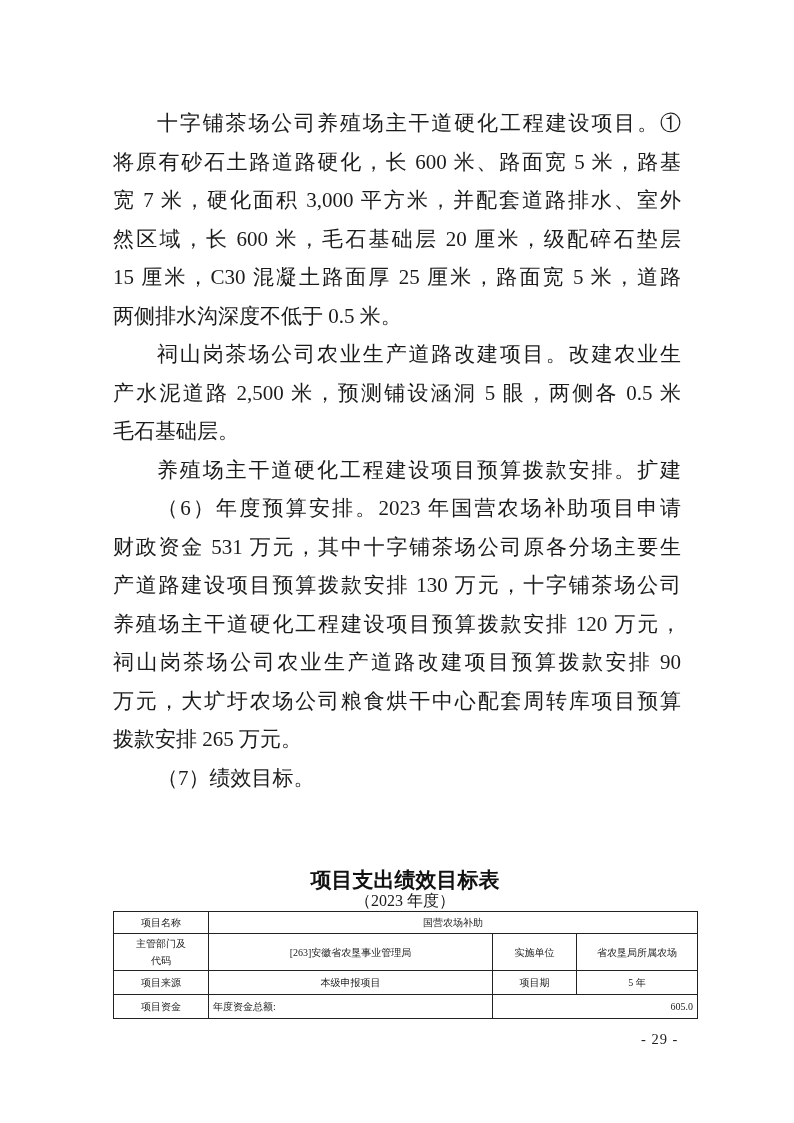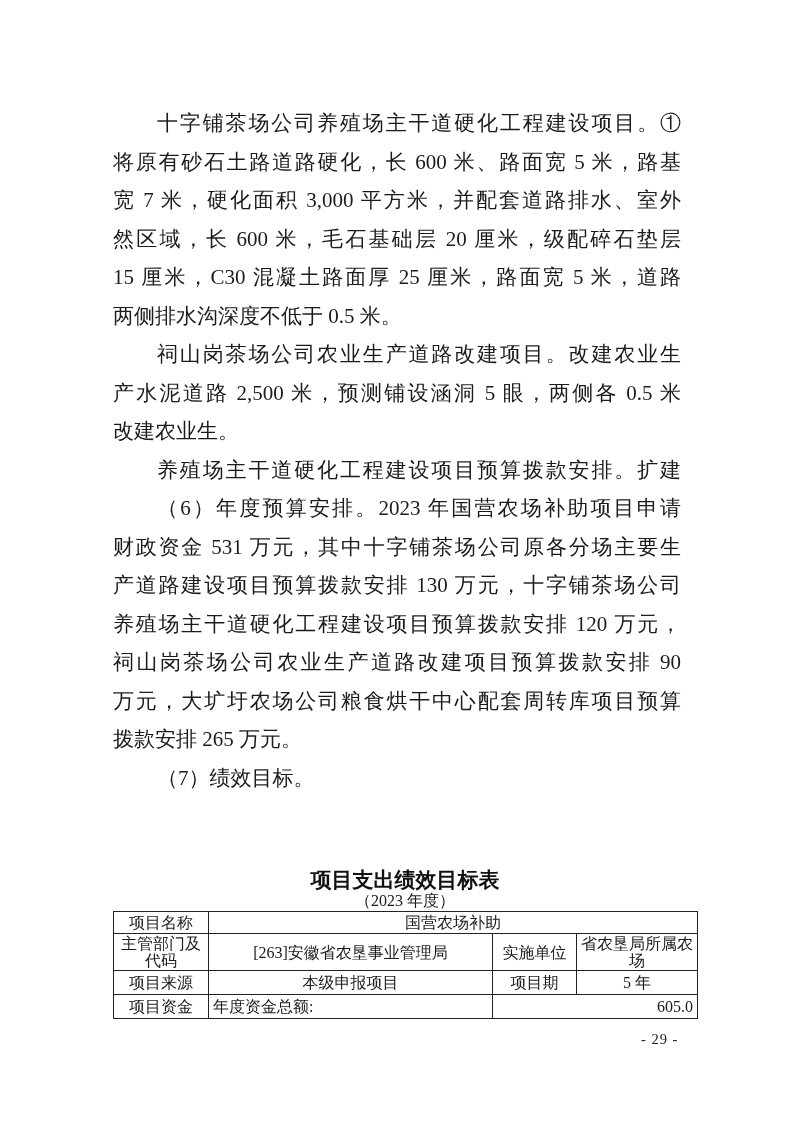--- a/index.html
+++ b/index.html
@@ -57,21 +57,21 @@
     line-height: 16px;
     color: #1b1b1b;
   }
   table.perf-table {
     position: absolute;
     left: 113px;
     top: 911px;
     width: 584px;
     border-collapse: collapse;
     table-layout: fixed;
-    font-size: 16px;
+    font-size: 10px;
     color: #1b1b1b;
   }
   table.perf-table td {
     border: 1px solid #222222;
     padding: 1px 4px;
     vertical-align: middle;
     line-height: 17px;
   }
   col.c1 { width: 95px; }
   col.c2 { width: 284px; }
@@ -106,21 +106,21 @@
         <div class="line first">十字铺茶场公司养殖场主干道硬化工程建设项目。①</div>
         <div class="line">将原有砂石土路道路硬化，长 600 米、路面宽 5 米，路基</div>
         <div class="line">宽 7 米，硬化面积 3,000 平方米，并配套道路排水、室外</div>
         <div class="line">然区域，长 600 米，毛石基础层 20 厘米，级配碎石垫层</div>
         <div class="line">15 厘米，C30 混凝土路面厚 25 厘米，路面宽 5 米，道路</div>
         <div class="line last">两侧排水沟深度不低于 0.5 米。</div>
       </div>
       <div class="para">
         <div class="line first">祠山岗茶场公司农业生产道路改建项目。改建农业生</div>
         <div class="line">产水泥道路 2,500 米，预测铺设涵洞 5 眼，两侧各 0.5 米</div>
-        <div class="line last">改建农业生。</div>
+        <div class="line last">毛石基础层。</div>
       </div>
       <div class="para">
         <div class="line first">养殖场主干道硬化工程建设项目预算拨款安排。扩建</div>
       </div>
       <div class="para">
         <div class="line first">（6）年度预算安排。2023 年国营农场补助项目申请</div>
         <div class="line">财政资金 531 万元，其中十字铺茶场公司原各分场主要生</div>
         <div class="line">产道路建设项目预算拨款安排 130 万元，十字铺茶场公司</div>
         <div class="line">养殖场主干道硬化工程建设项目预算拨款安排 120 万元，</div>
         <div class="line">祠山岗茶场公司农业生产道路改建项目预算拨款安排 90</div>

